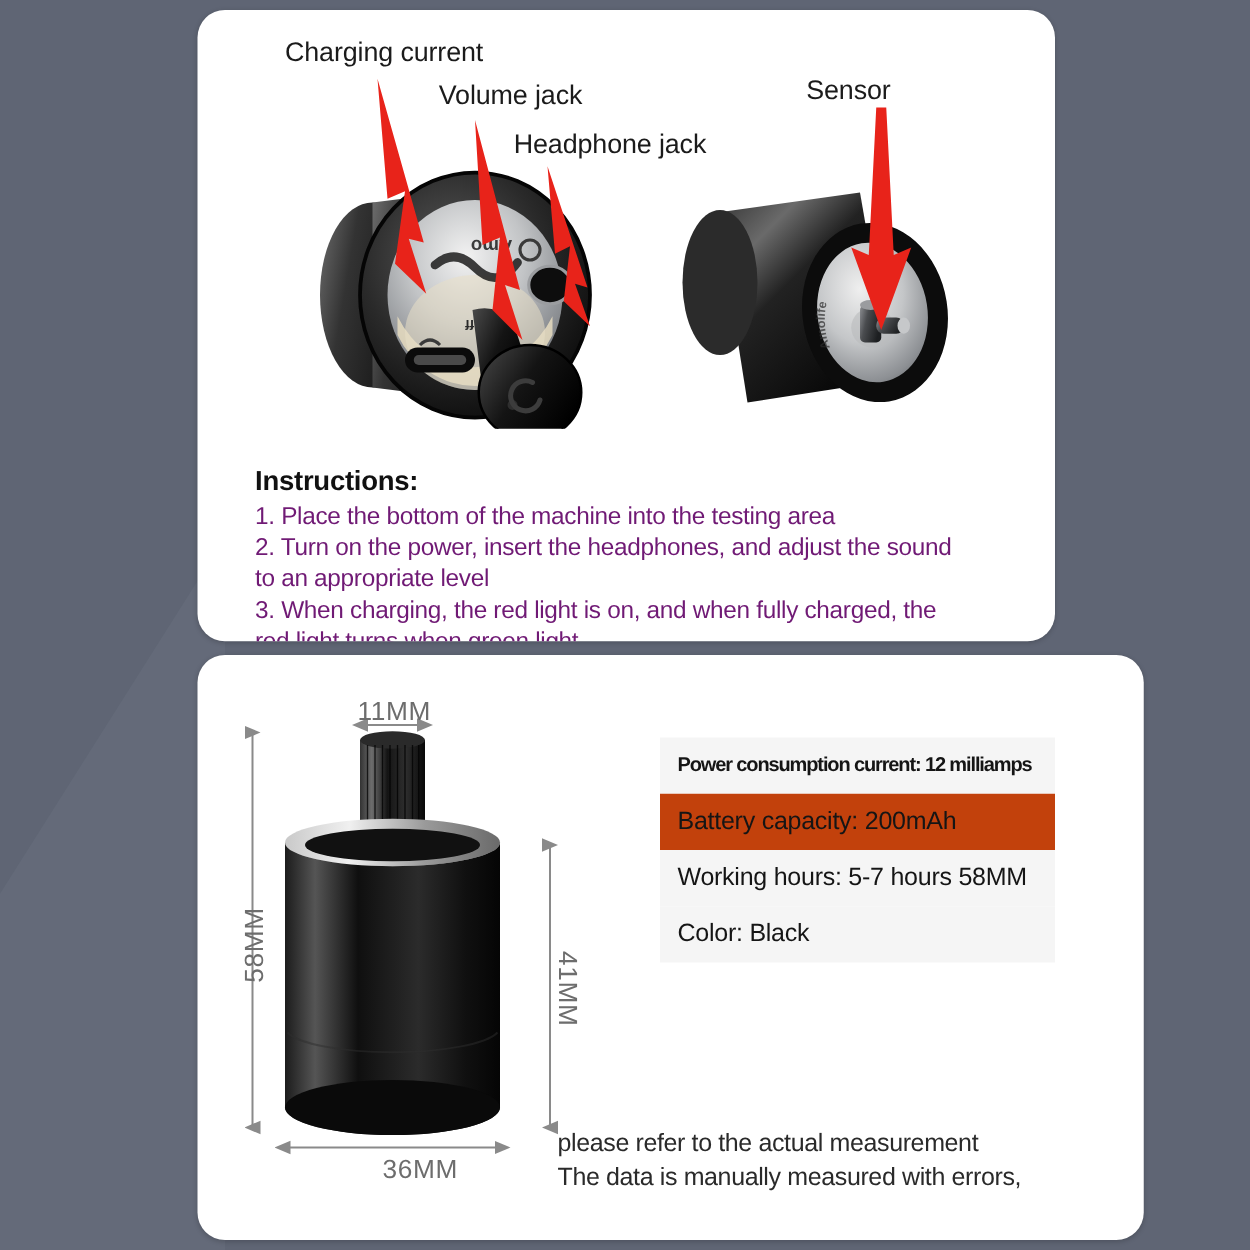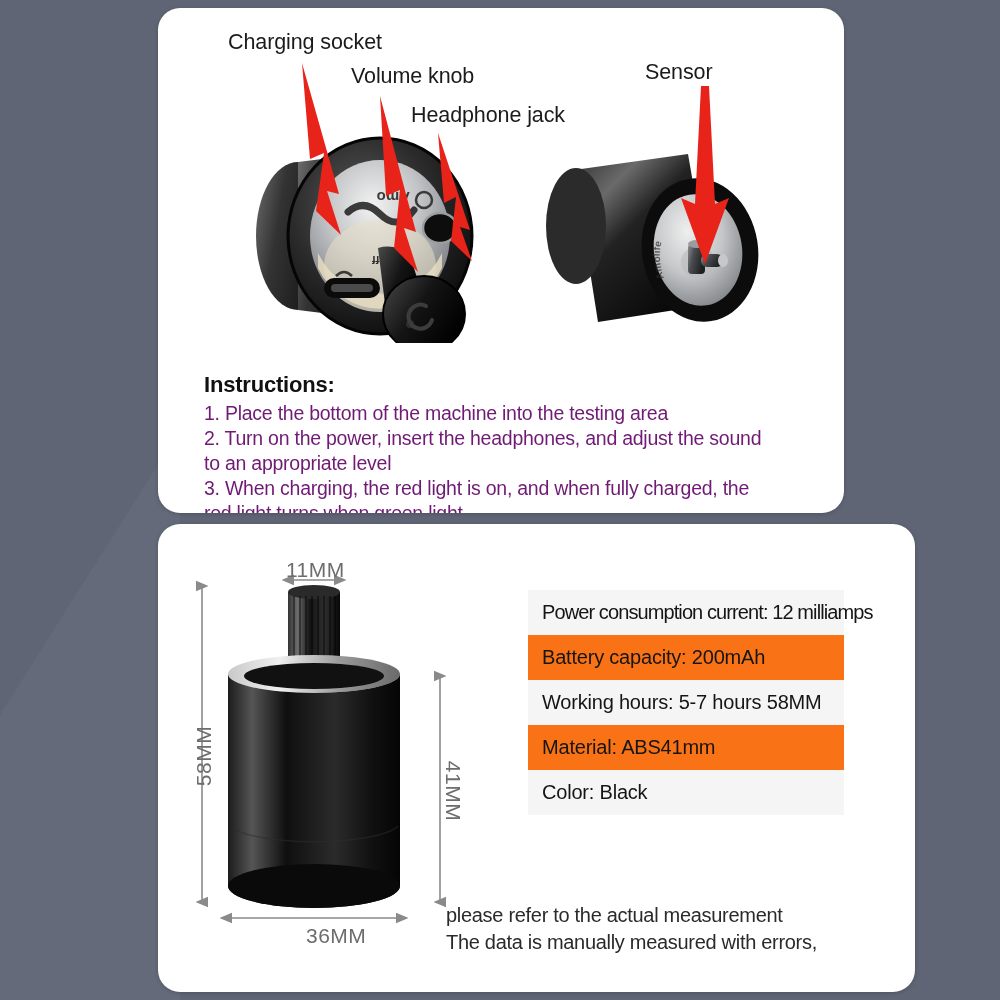--- a/index.html
+++ b/index.html
@@ -138,24 +138,25 @@
     display: flex;
     align-items: center;
     padding-left: 14px;
     box-sizing: border-box;
     font-size: 20px;
     color: #151515;
     letter-spacing: -0.2px;
     white-space: nowrap;
   }
   .spec-row.shaded { background: #f5f5f5; }
-  .spec-row.plain  { background: #f97316; }
+  .spec-row.plain  { background: #c2410c; }
   .spec-row.condensed {
-    font-size: 20px;
+    font-size: 16px;
     letter-spacing: -0.9px;
+    font-weight: bold;
   }
 
   #disclaimer {
     position: absolute;
     left: 288px; top: 378px;
     width: 390px;
     font-size: 20px;
     color: #2a2a2a;
     line-height: 1.34;
     letter-spacing: -0.3px;
@@ -283,22 +284,22 @@
   <svg class="arrow-svg" id="arrow-volume" width="80" height="190" viewBox="0 0 80 190">
     <path d="M12 0 L18 100 L32 94 L26 152 L50 176 L36 132 L48 136 Z" fill="#e8231a"></path>
   </svg>
   <svg class="arrow-svg" id="arrow-headphone" width="70" height="145" viewBox="0 0 70 145">
     <path d="M8 0 L14 70 L26 64 L21 108 L42 128 L30 94 L40 97 Z" fill="#e8231a"></path>
   </svg>
   <svg class="arrow-svg" id="arrow-sensor" width="60" height="190" viewBox="0 0 60 190">
     <path d="M22 0 L16 118 L2 112 L26 178 L50 112 L36 118 L30 0 Z" fill="#e8231a"></path>
   </svg>
 
-  <div class="callout-label" id="label-charging">Charging socket</div>
-  <div class="callout-label" id="label-volume">Volume knob</div>
+  <div class="callout-label" id="label-charging">Charging current</div>
+  <div class="callout-label" id="label-volume">Volume jack</div>
   <div class="callout-label" id="label-headphone">Headphone jack</div>
   <div class="callout-label" id="label-sensor">Sensor</div>
 
   <div id="instructions">
     <div id="instructions-heading">Instructions:</div>
     <div class="instruction-line">1. Place the bottom of the machine into the testing area</div>
     <div class="instruction-line">2. Turn on the power, insert the headphones, and adjust the sound</div>
     <div class="instruction-line">to an appropriate level</div>
     <div class="instruction-line">3. When charging, the red light is on, and when fully charged, the</div>
     <div class="instruction-line">red light turns when green light</div>
@@ -378,21 +379,20 @@
     <div class="dim-text" id="dim-11mm">11MM</div>
     <div class="dim-text" id="dim-58mm">58MM</div>
     <div class="dim-text" id="dim-41mm">41MM</div>
     <div class="dim-text" id="dim-36mm">36MM</div>
   </div>
 
   <div id="spec-list">
     <div class="spec-row shaded condensed">Power consumption current: 12 milliamps</div>
     <div class="spec-row plain">Battery capacity: 200mAh</div>
     <div class="spec-row shaded">Working hours: 5-7 hours 58MM</div>
-    <div class="spec-row plain">Material: ABS41mm</div>
     <div class="spec-row shaded">Color: Black</div>
   </div>
 
   <div id="disclaimer">
     <div>please refer to the actual measurement</div>
     <div>The data is manually measured with errors,</div>
   </div>
 </div>
 
 </body></html>

